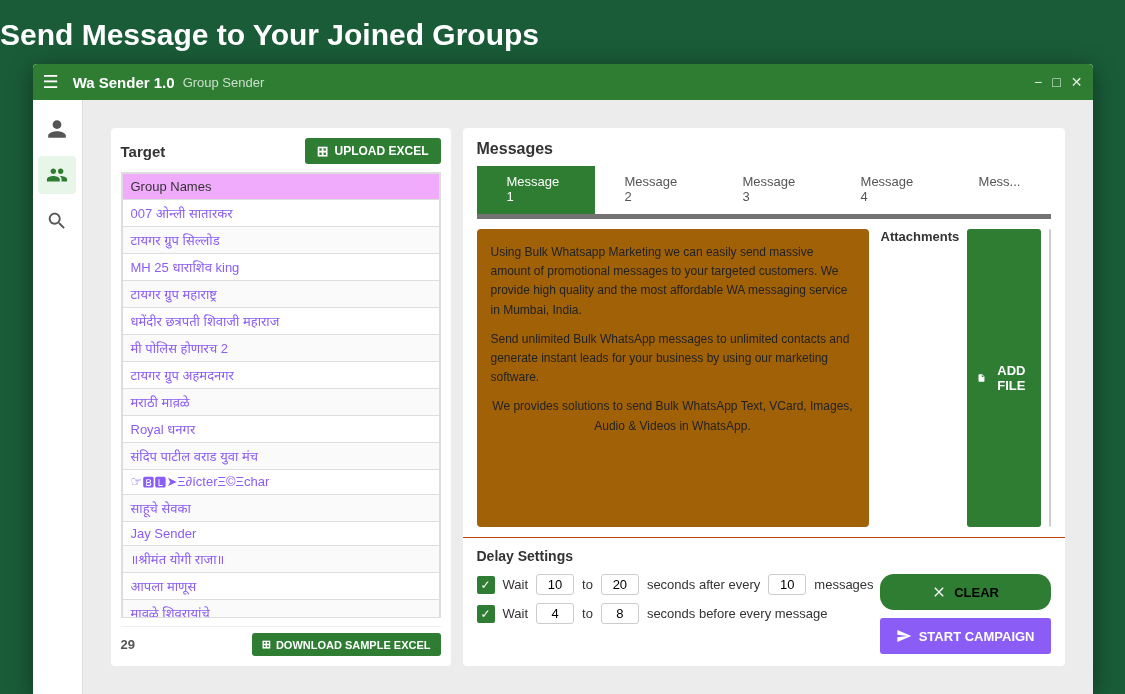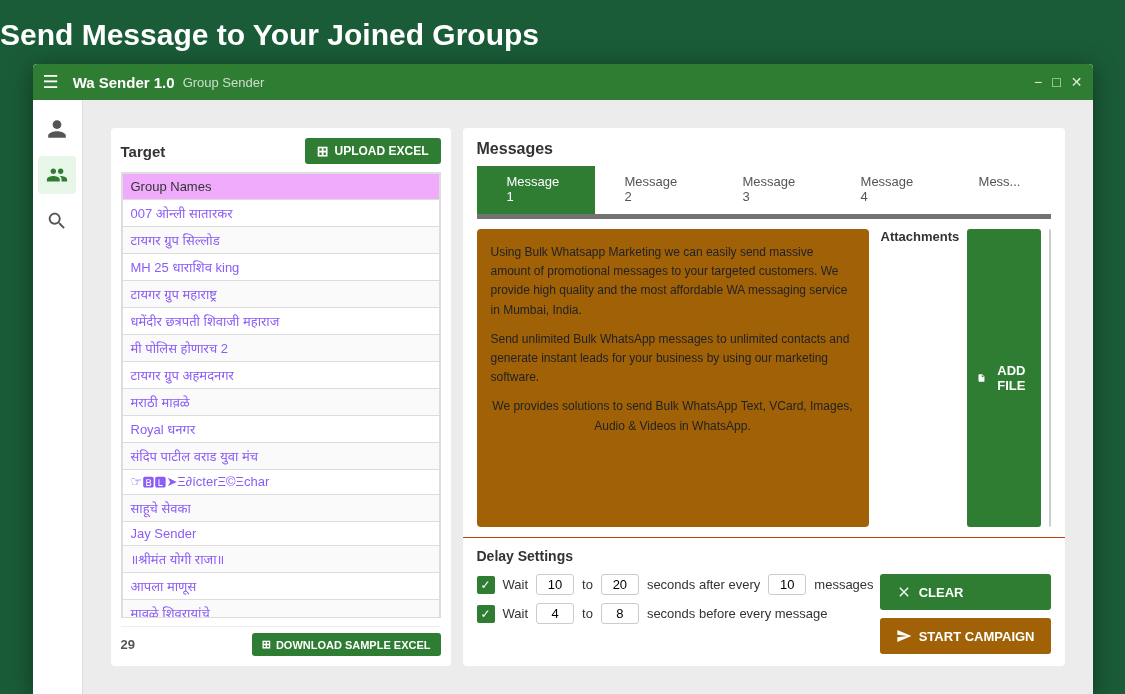--- a/index.html
+++ b/index.html
@@ -329,33 +329,34 @@
     }
     .action-btns {
       display: flex;
       flex-direction: column;
       gap: 8px;
       margin-left: auto;
       min-width: 150px;
     }
     .clear-btn {
       background: #2e7d32;
-      color: #ffffff;
+      color: #000000;
       border: none;
-      border-radius: 3px;
+      border-radius: 14px;
       padding: 10px 16px;
       font-size: 13px;
       font-weight: bold;
       cursor: pointer;
       display: flex;
       align-items: center;
+      justify-content: center;
       gap: 7px;
     }
     .start-btn {
-      background: #a16207;
+      background: #8b5cf6;
       color: #fff;
       border: none;
       border-radius: 3px;
       padding: 10px 16px;
       font-size: 13px;
       font-weight: bold;
       cursor: pointer;
       display: flex;
       align-items: center;
       justify-content: center;

